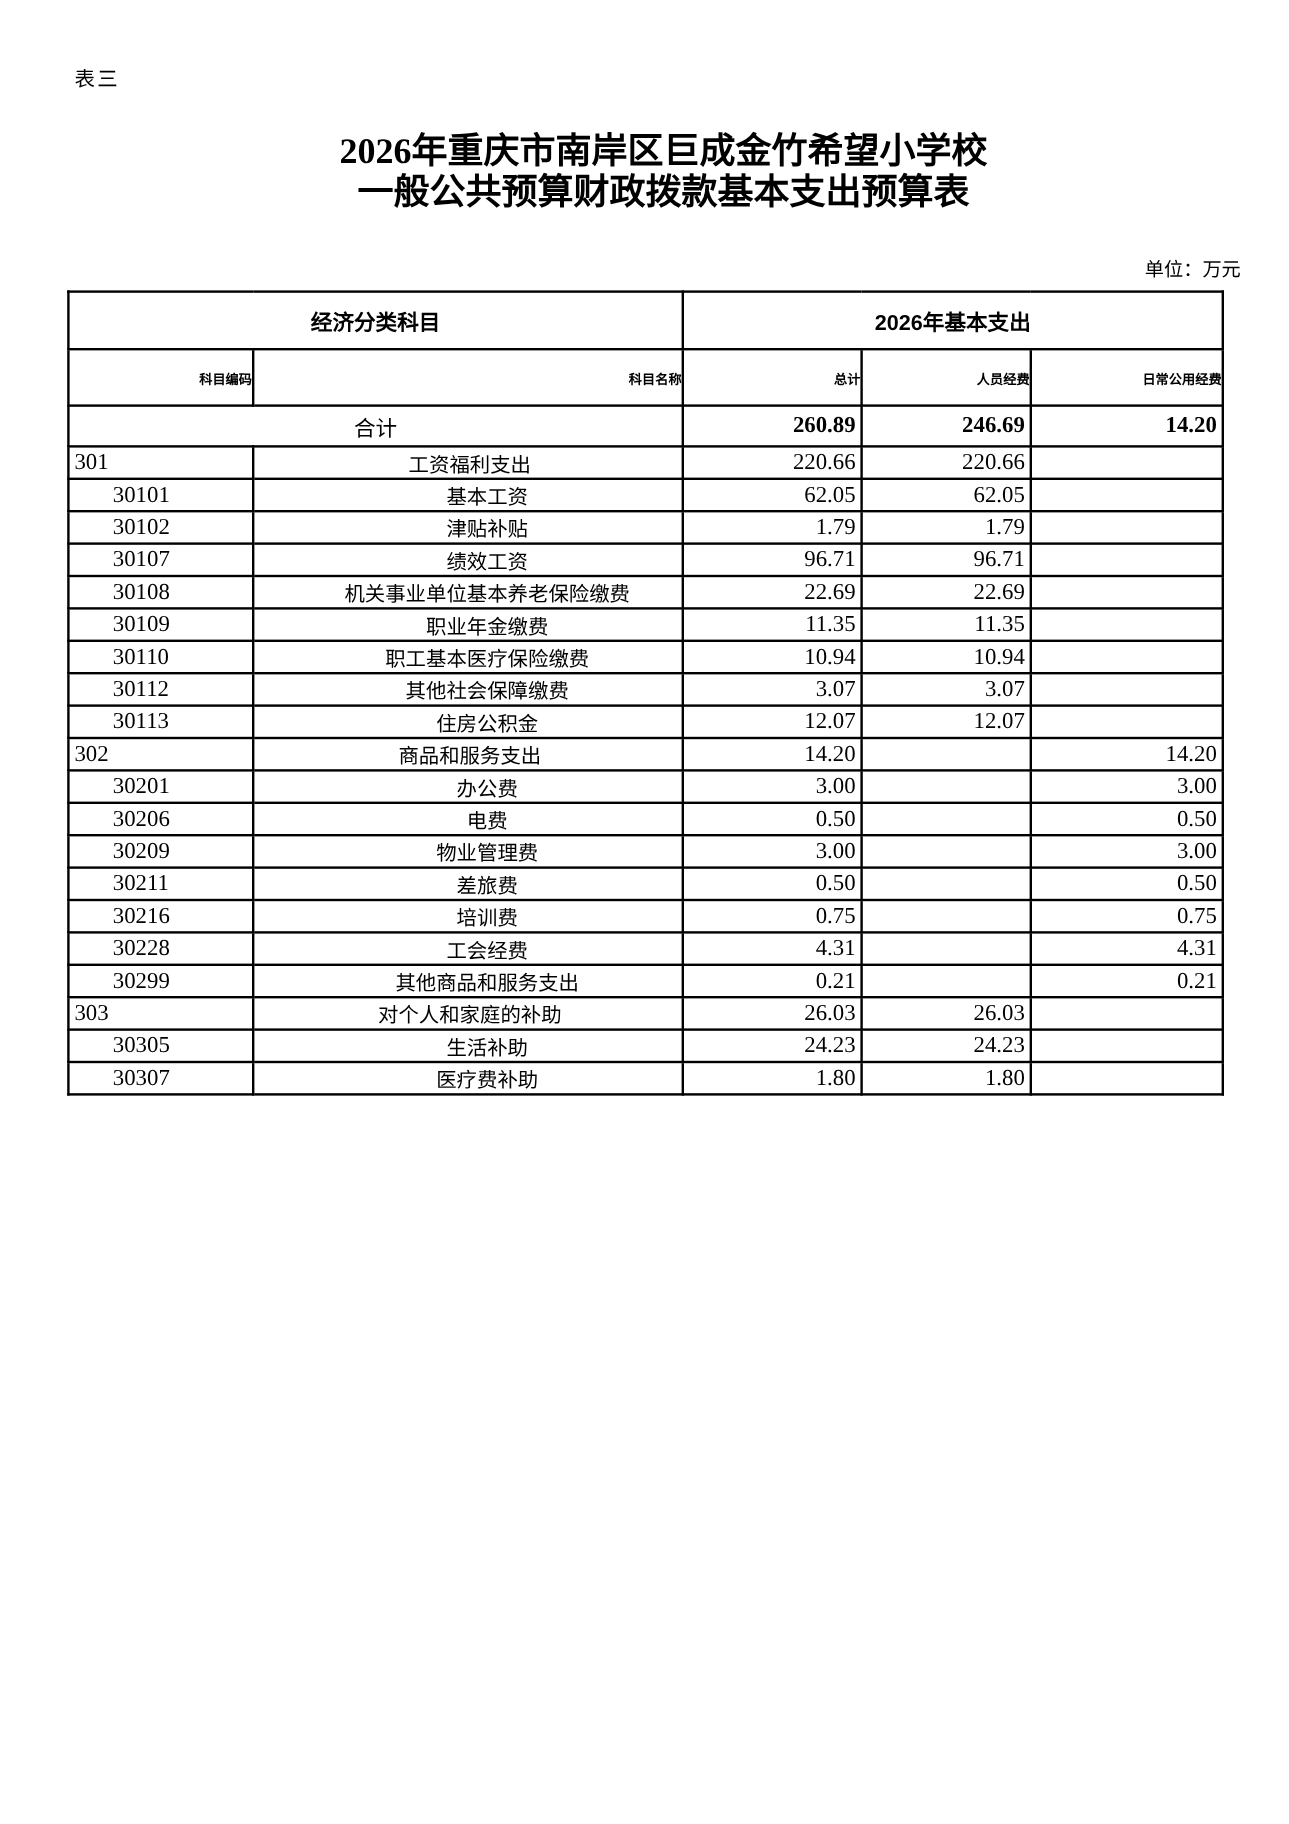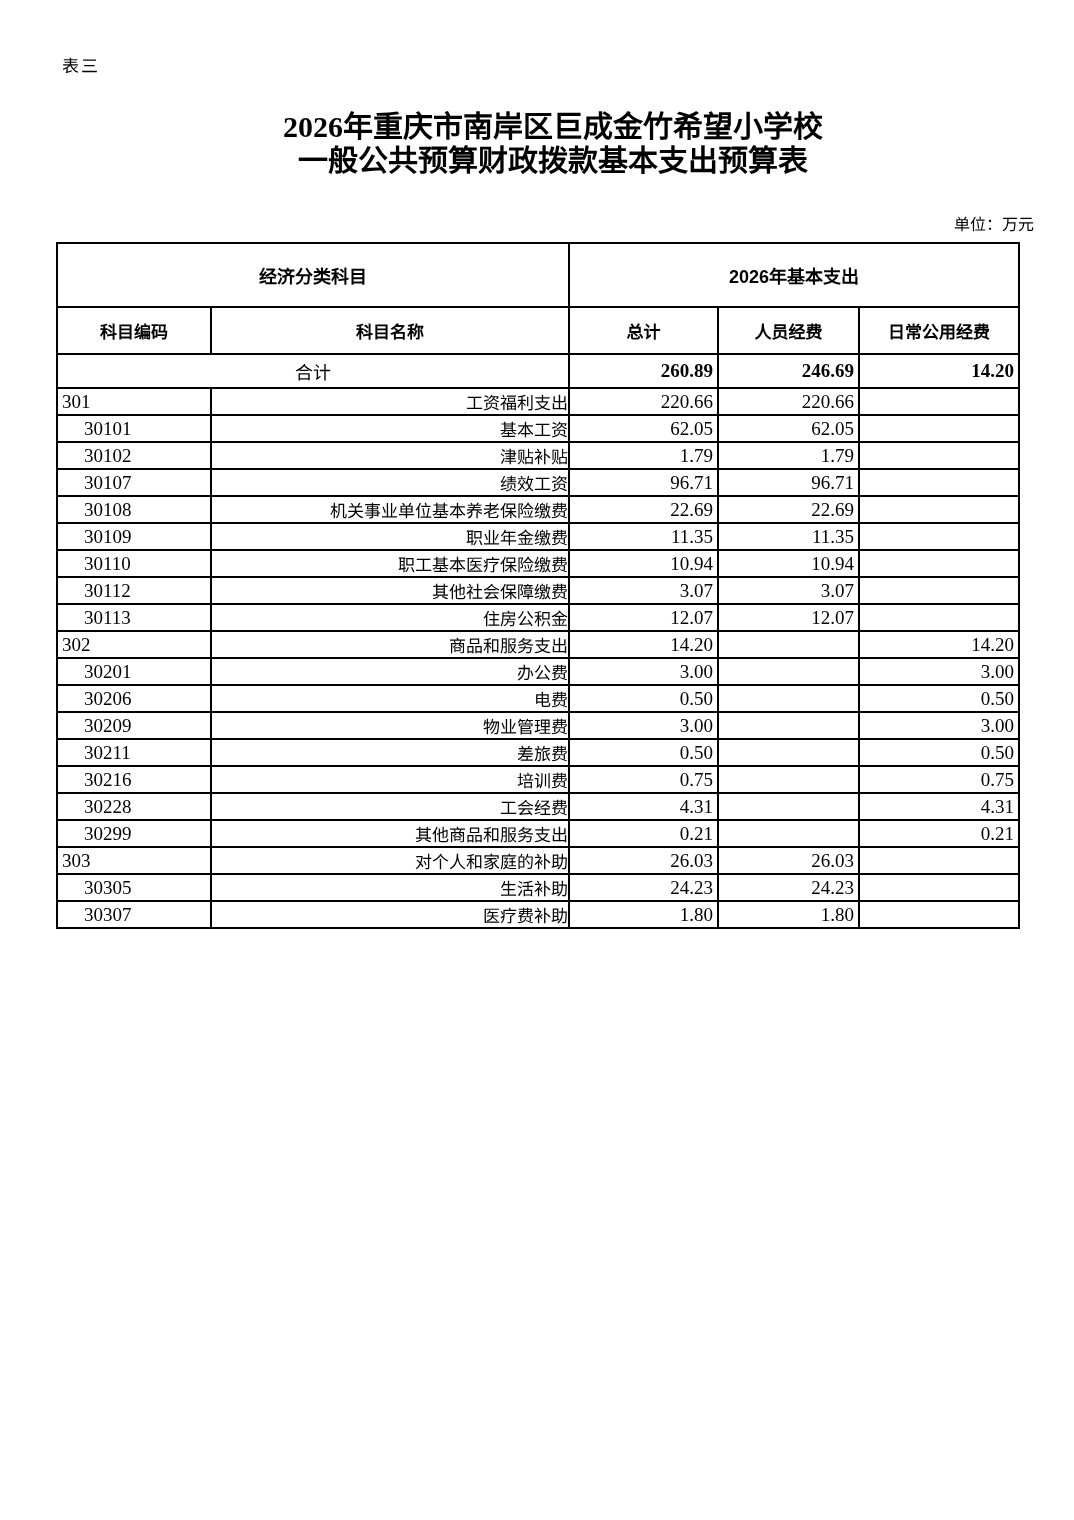--- a/index.html
+++ b/index.html
@@ -23,37 +23,37 @@
   }
   .table-wrap { position:absolute; left:56px; top:242px; }
   table.budget {
     border-collapse:collapse; table-layout:fixed; width:962px;
   }
   table.budget td {
     border:2px solid #000; overflow:hidden; white-space:nowrap;
     vertical-align:middle;
   }
   tr.group-header td {
-    height:64px; text-align:center; font-weight:bold; font-size:18px;
+    height:48px; text-align:center; font-weight:bold; font-size:18px;
     font-family:"Liberation Sans","DejaVu Sans",sans-serif;
   }
   tr.col-header td {
-    height:47px; text-align:center; font-weight:bold; font-size:17px;
+    height:47px; text-align:right; font-weight:bold; font-size:11px;
     font-family:Liberation Serif, serif;
   }
   tr.total-row { height:34px;padding-left:36px; }
   tr.total-row td.label { text-align:center; font-size:18px; }
   tr.total-row td.num { font-weight:bold; }
   tr.data-row { height:18px; }
   td.code { font-size:19px; text-align:left; }
-  td.name { font-size:17px; text-align:right; }
+  td.name { font-size:17px; text-align:center; }
   td.num  { font-size:19px; text-align:right; padding-right:4px; }
   tr.lvl1 td.code { padding-left:4px; }
   tr.lvl1 td.name { padding-left:3px; }
-  tr.lvl2 td.code { padding-left:26px; }
+  tr.lvl2 td.code { padding-left:36px; }
   tr.lvl2 td.name { padding-left:32px; }
 </style>
 </head>
 <body>
 
 <div class="corner-label">表三</div>
 
 <div class="title-block">
   <div>2026年重庆市南岸区巨成金竹希望小学校</div>
   <div>一般公共预算财政拨款基本支出预算表</div>

